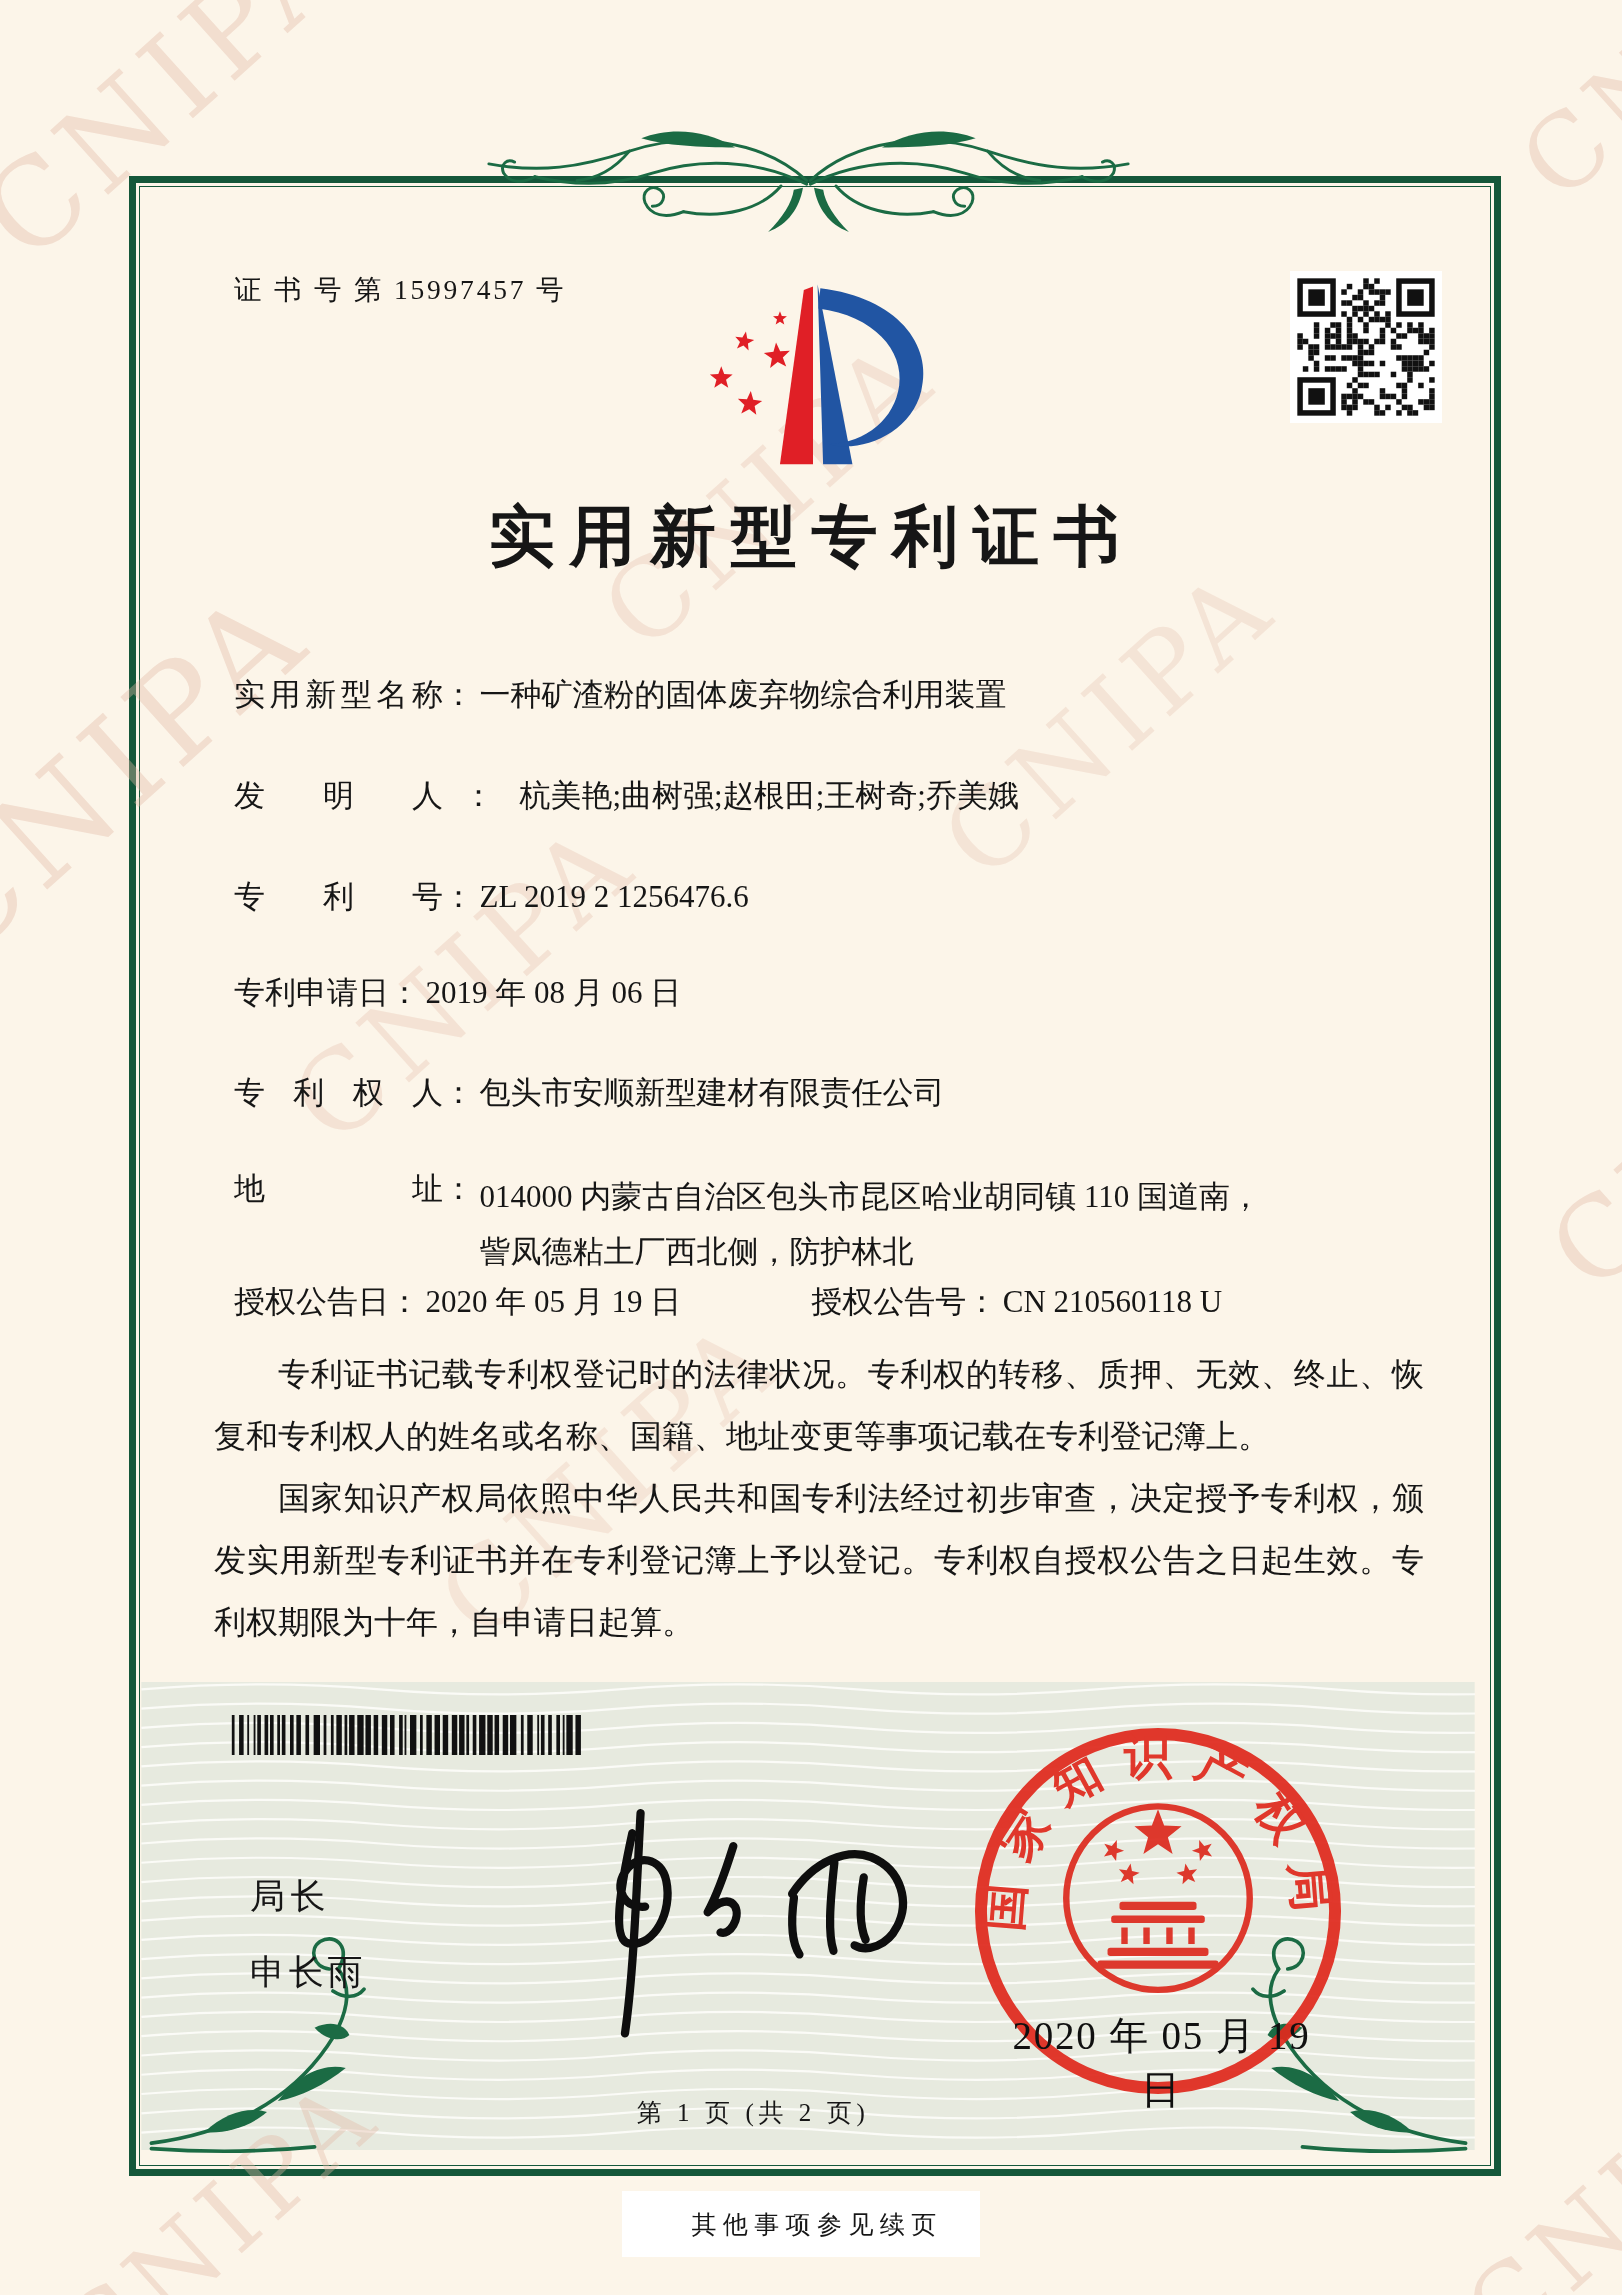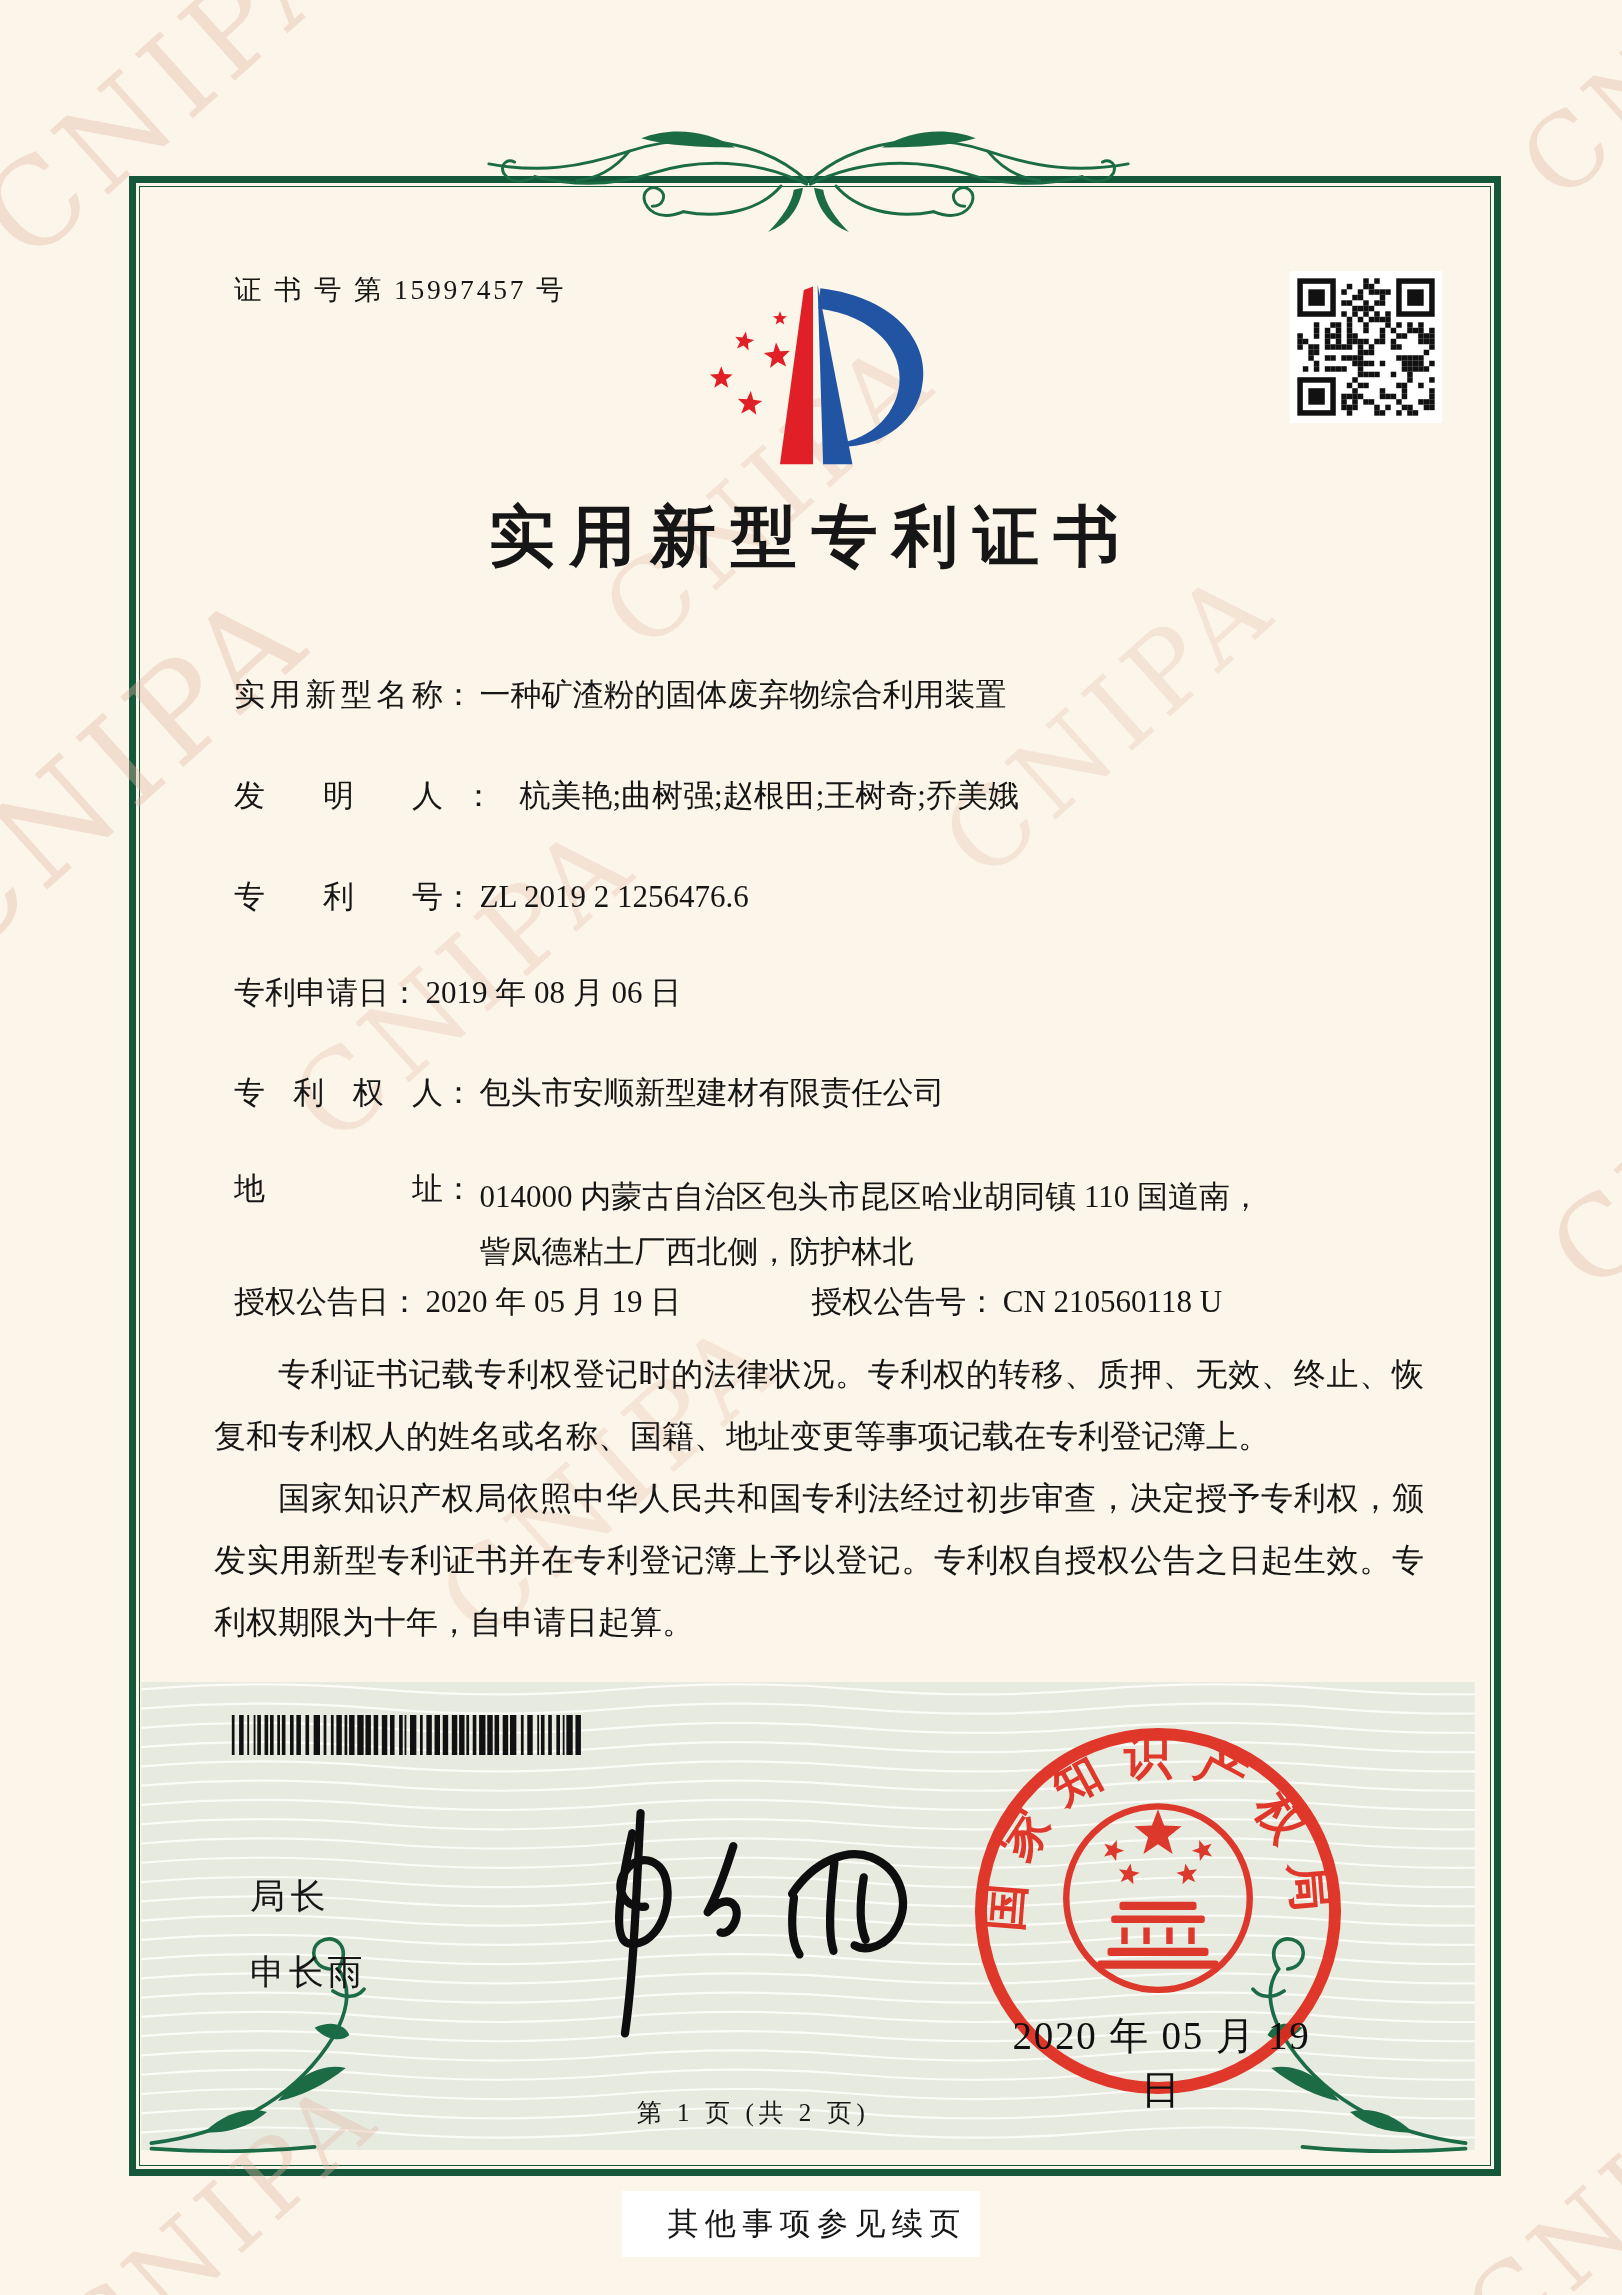--- a/index.html
+++ b/index.html
@@ -51,21 +51,21 @@
   #director-label{position:absolute;left:250px;top:1873px;font-size:35px;letter-spacing:5.5px;z-index:6;}
   #director-name{position:absolute;left:250px;top:1949px;font-size:35px;letter-spacing:3.7px;z-index:6;}
   #signature{position:absolute;left:487px;top:1802px;z-index:7;}
   #seal{position:absolute;left:969px;top:1722px;z-index:7;opacity:.93;}
   #seal-date{position:absolute;left:987px;top:2009px;width:349px;text-align:center;
              font-size:39px;color:#101010;z-index:8;letter-spacing:1.8px;}
   #page-info{position:absolute;left:349px;top:2096px;width:808px;text-align:center;
              font-size:25px;letter-spacing:4.6px;z-index:6;}
   #note-box{position:absolute;left:622px;top:2191px;width:358px;height:66px;background:#ffffff;
             display:flex;align-items:center;justify-content:center;z-index:6;}
-  #note-box span{font-size:31px;letter-spacing:6.4px;margin-left:32px;}
+  #note-box span{font-size:25px;letter-spacing:6.4px;margin-left:32px;}
 </style>
 </head>
 <body>
 
 <div id="sheet">
 
   <div class="wm" style="left:-55px;top:18.4px;font-size:119px;">CNIPA</div>
   <div class="wm" style="left:1488px;top:-9.2px;font-size:101px;">CNIPA</div>
   <div class="wm" style="left:569px;top:432px;font-size:106px;opacity:.30;">CNIPA</div>
   <div class="wm" style="left:-129px;top:698px;font-size:129px;">CNIPA</div>

